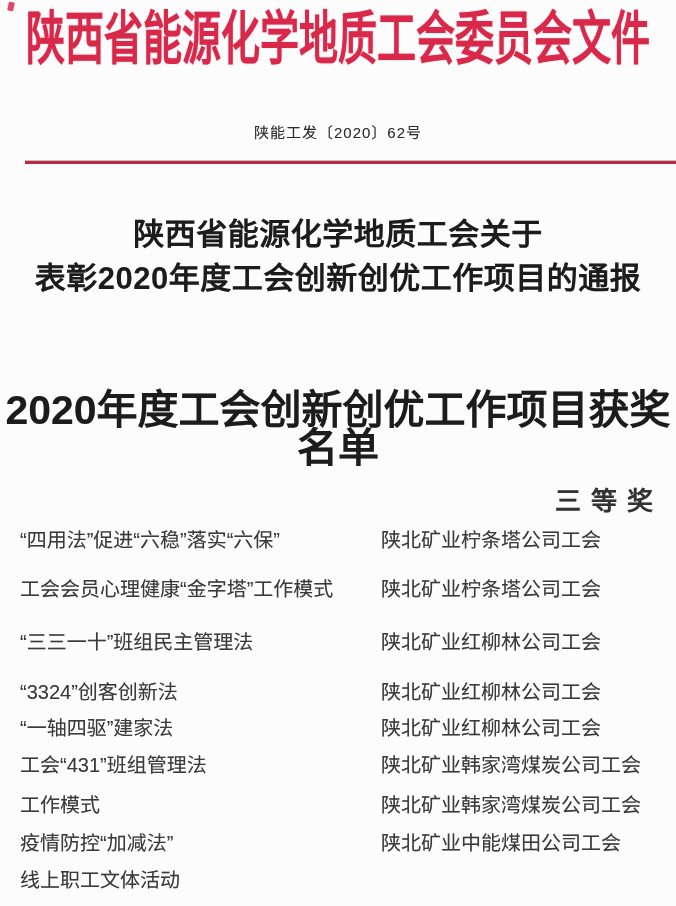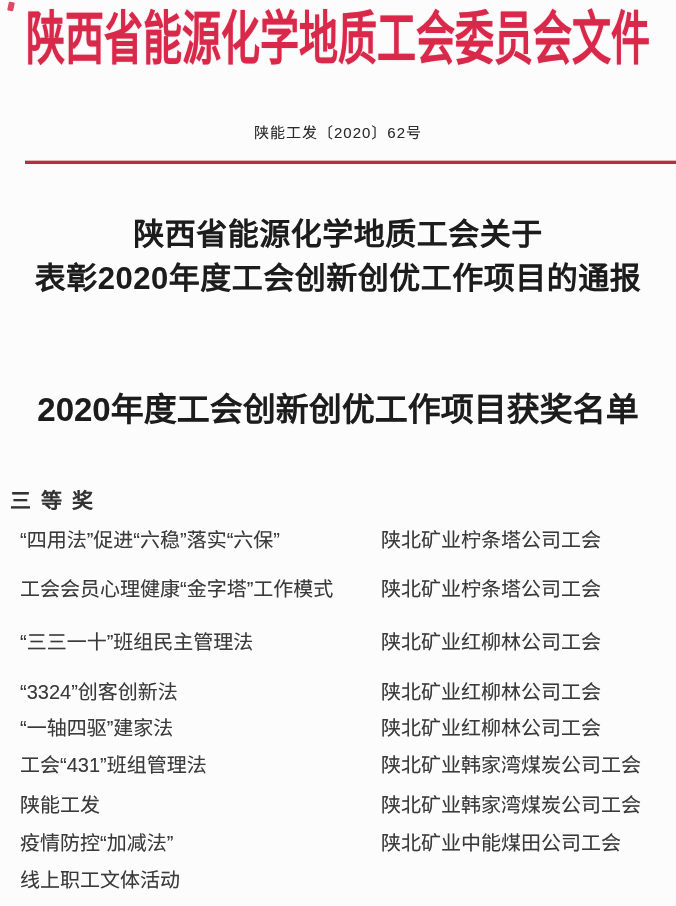--- a/index.html
+++ b/index.html
@@ -54,28 +54,28 @@
     position:absolute;top:213px;left:0;right:0;
     text-align:center;
     font-size:31px;line-height:44px;
     font-weight:700;
     color:var(--title_black,#1c1c1c);
     letter-spacing:0.5px;
   }
   .list-title{
     position:absolute;top:391px;left:0;right:0;
     text-align:center;
-    font-size:33px;line-height:38px;
+    font-size:41px;line-height:38px;
     font-weight:700;
     color:var(--title_black,#1c1c1c);
   }
   .tier{
-    position:absolute;top:489px;left:0;right:4px;
-    text-align:left;
-    font-size:21px;line-height:24px;
+    position:absolute;top:489px;left:0;right:13px;
+    text-align:right;
+    font-size:26px;line-height:24px;
     font-weight:700;
     color:#333;
     letter-spacing:10px;
     text-indent:10px;
   }
   .rows{
     position:absolute;top:529px;left:0;right:0;
   }
   .row{
     position:relative;
@@ -147,21 +147,21 @@
     <span class="proj">“一轴四驱”建家法</span>
     <span class="union">陕北矿业红柳林公司工会</span>
   </div>
 
   <div class="row">
     <span class="proj">工会“431”班组管理法</span>
     <span class="union">陕北矿业韩家湾煤炭公司工会</span>
   </div>
 
   <div class="row">
-    <span class="proj">陕能工发</span>
+    <span class="proj">工作模式</span>
     <span class="union">陕北矿业韩家湾煤炭公司工会</span>
   </div>
 
   <div class="row">
     <span class="proj">疫情防控“加减法”</span>
     <span class="union">陕北矿业中能煤田公司工会</span>
   </div>
 
   <div class="row">
     <span class="proj">线上职工文体活动</span>

